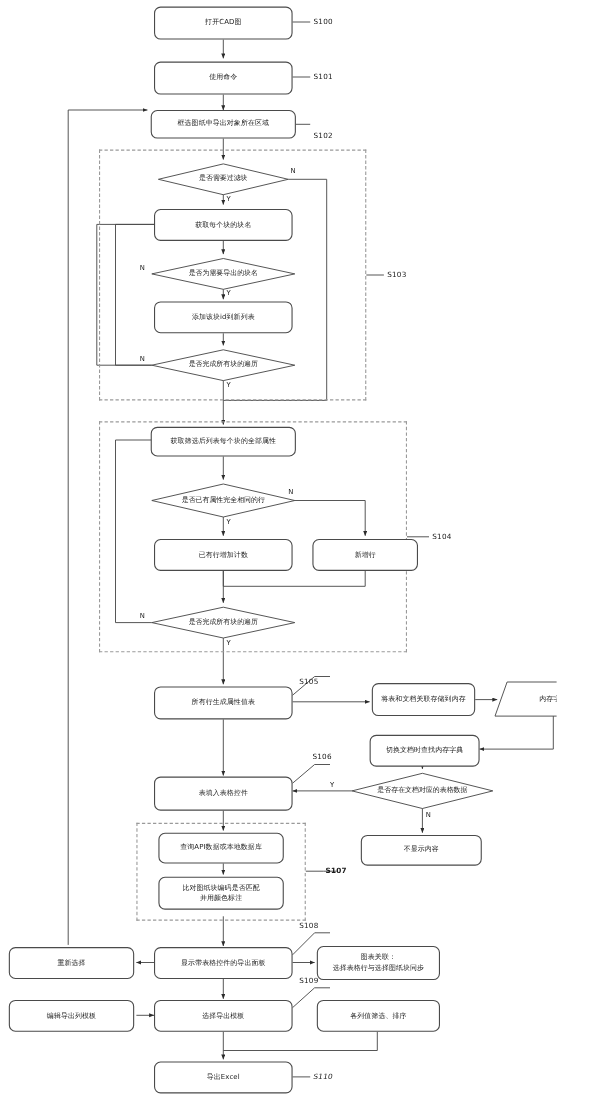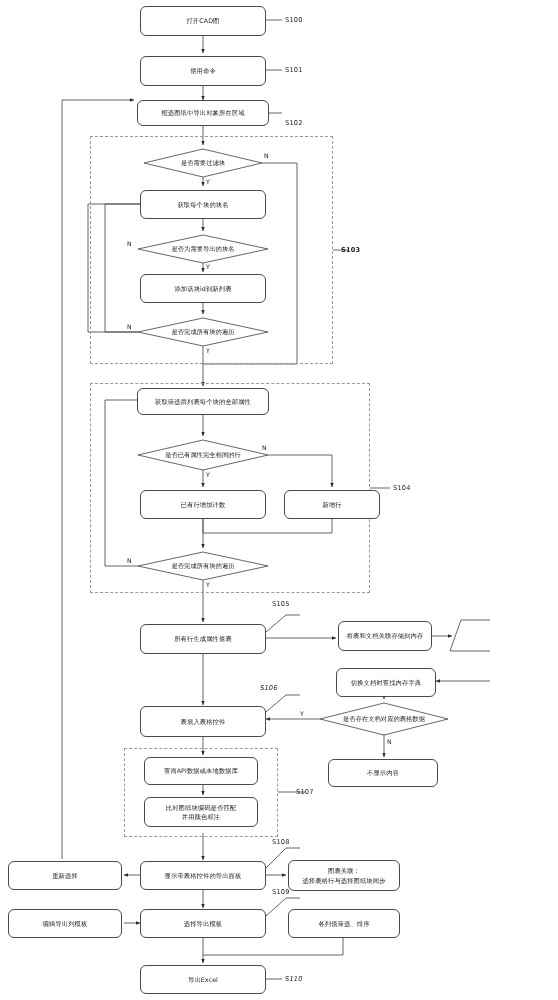--- a/index.html
+++ b/index.html
@@ -6,20 +6,21 @@
   body{
     font-family:"DejaVu Sans","Liberation Sans",sans-serif;
     color:#1a1a1a;
   }
   #canvas{
     position:relative;
     width:490px;
     height:1000px;
     background:#ffffff;
     overflow:hidden;
+    padding-left:16px;
   }
   #svg{position:absolute;left:0;top:0;width:558px;height:1000px;}
   .node{
     position:absolute;
     box-sizing:border-box;
     display:flex;
     align-items:center;
     justify-content:center;
     text-align:center;
     border:1px solid #4a4a4a;
@@ -280,25 +281,25 @@
       <path d="M278,792 L294,792 L306,792"></path>
       <path d="M266,868 L286,848 L300,848"></path>
       <path d="M266,916 L286,898 L300,898"></path>
       <path d="M266,979 L282,979"></path>
     </g>
   </svg>
 
   <div class="tag" style="left:285px;top:16px;"><span>S100</span></div>
   <div class="tag" style="left:285px;top:66px;"><span>S101</span></div>
   <div class="tag" style="left:285px;top:119px;"><span>S102</span></div>
-  <div class="tag" style="left:341px;top:246px;font-weight:bold;"><span>S103</span></div>
+  <div class="tag" style="left:352px;top:246px;"><span>S103</span></div>
   <div class="tag" style="left:393px;top:484px;"><span>S104</span></div>
-  <div class="tag" style="left:272px;top:600px;"><span>S105</span></div>
-  <div class="tag" style="left:260px;top:684px;font-style:italic;"><span>S106</span></div>
-  <div class="tag" style="left:296px;top:788px;"><span>S107</span></div>
+  <div class="tag" style="left:272px;top:616px;"><span>S105</span></div>
+  <div class="tag" style="left:284px;top:684px;"><span>S106</span></div>
+  <div class="tag" style="left:296px;top:788px;font-weight:bold;"><span>S107</span></div>
   <div class="tag" style="left:272px;top:838px;"><span>S108</span></div>
   <div class="tag" style="left:272px;top:888px;"><span>S109</span></div>
   <div class="tag" style="left:285px;top:975px;font-style:italic;"><span>S110</span></div>
 
   <div class="yn" style="left:264px;top:152px;"><span>N</span></div>
   <div class="yn" style="left:206px;top:178px;"><span>Y</span></div>
   <div class="yn" style="left:127px;top:240px;"><span>N</span></div>
   <div class="yn" style="left:206px;top:263px;"><span>Y</span></div>
   <div class="yn" style="left:127px;top:323px;"><span>N</span></div>
   <div class="yn" style="left:206px;top:347px;"><span>Y</span></div>

